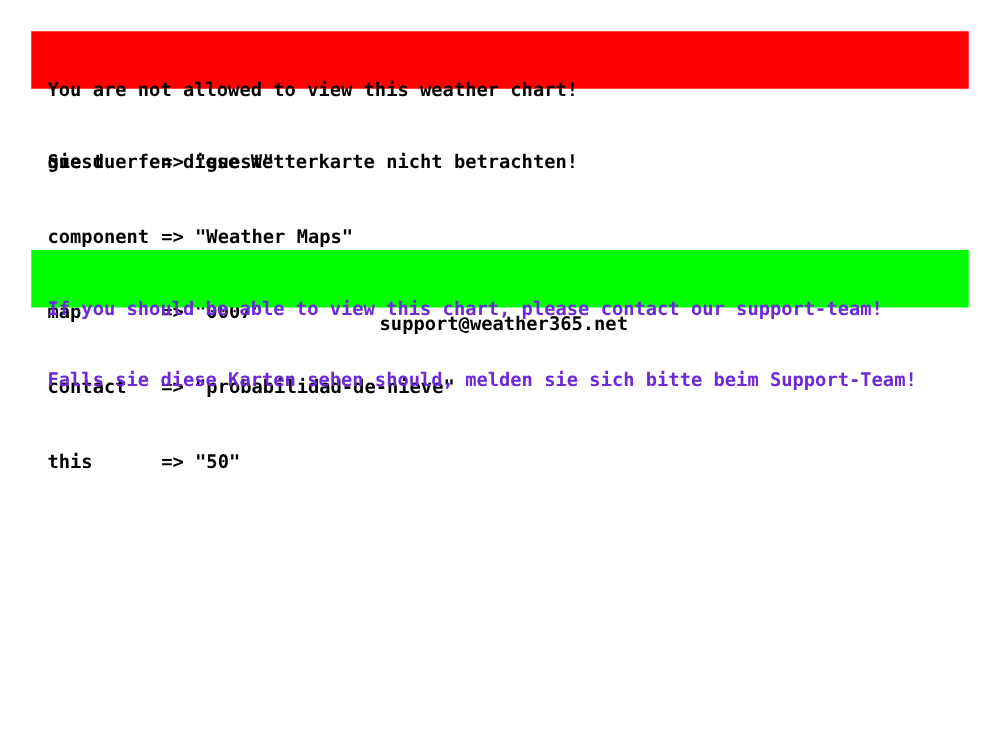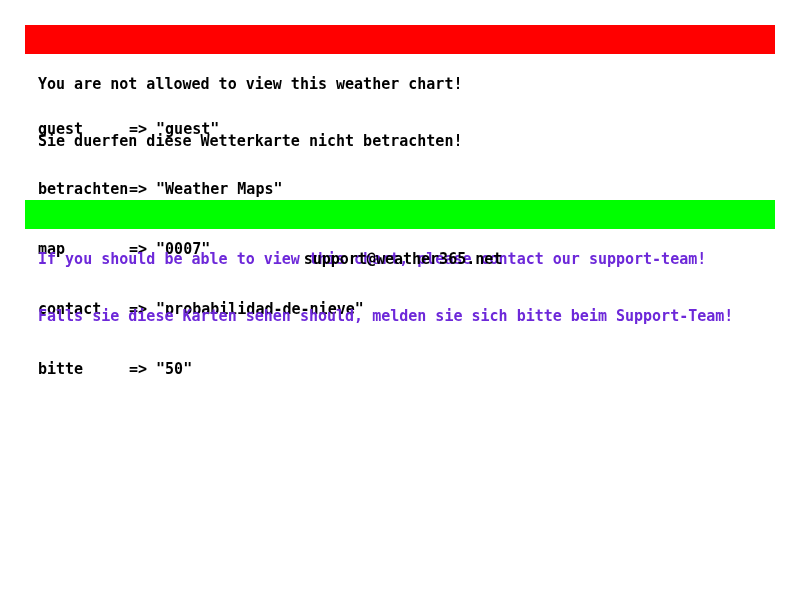--- a/index.html
+++ b/index.html
@@ -14,23 +14,23 @@
       overflow: hidden;
       font-family: "DejaVu Sans Mono", monospace;
       font-weight: bold;
       font-size: 15px;
       color: #000000;
     }
     .banner {
       position: absolute;
       left: 25px;
       width: 750px;
-      height: 29px;
+      height: 46px;
       box-sizing: border-box;
-      padding: 12px 0 0 13px;
+      padding: 0 0 0 13px;
       line-height: 19px;
       white-space: pre;
     }
     .banner-error   { top: 25px; }
     .banner-support { top: 200px; }
     .banner .line { display: block; }
 
     .params {
       position: absolute;
       left: 38px;
@@ -62,24 +62,24 @@
 </head>
 <body>
 
 <div class="banner banner-error" style="background: rgb(255, 0, 0); color: rgb(0, 0, 0);">
   <span class="line">You are not allowed to view this weather chart!</span>
   <span class="line">Sie duerfen diese Wetterkarte nicht betrachten!</span>
 </div>
 
 <div class="params">
   <span class="param-row"><span class="param-key">guest</span><span class="param-arrow">=&gt;</span><span class="param-value">"guest"</span></span>
-  <span class="param-row"><span class="param-key">betrachten</span><span class="param-arrow">=&gt;</span><span class="param-value">"Weather Maps"</span></span>
+  <span class="param-row"><span class="param-key">component</span><span class="param-arrow">=&gt;</span><span class="param-value">"Weather Maps"</span></span>
   <span class="param-row"><span class="param-key">map</span><span class="param-arrow">=&gt;</span><span class="param-value">"0007"</span></span>
   <span class="param-row"><span class="param-key">contact</span><span class="param-arrow">=&gt;</span><span class="param-value">"probabilidad-de-nieve"</span></span>
-  <span class="param-row"><span class="param-key">bitte</span><span class="param-arrow">=&gt;</span><span class="param-value">"50"</span></span>
+  <span class="param-row"><span class="param-key">this</span><span class="param-arrow">=&gt;</span><span class="param-value">"50"</span></span>
 </div>
 
 <div class="banner banner-support" style="background: rgb(0, 255, 0); color: #6d28d9;">
   <span class="line">If you should be able to view this chart, please contact our support-team!</span>
   <span class="line">Falls sie diese Karten sehen should, melden sie sich bitte beim Support-Team!</span>
 </div>
 
 <div class="footer">
   <span>support@weather365.net</span>
 </div>

